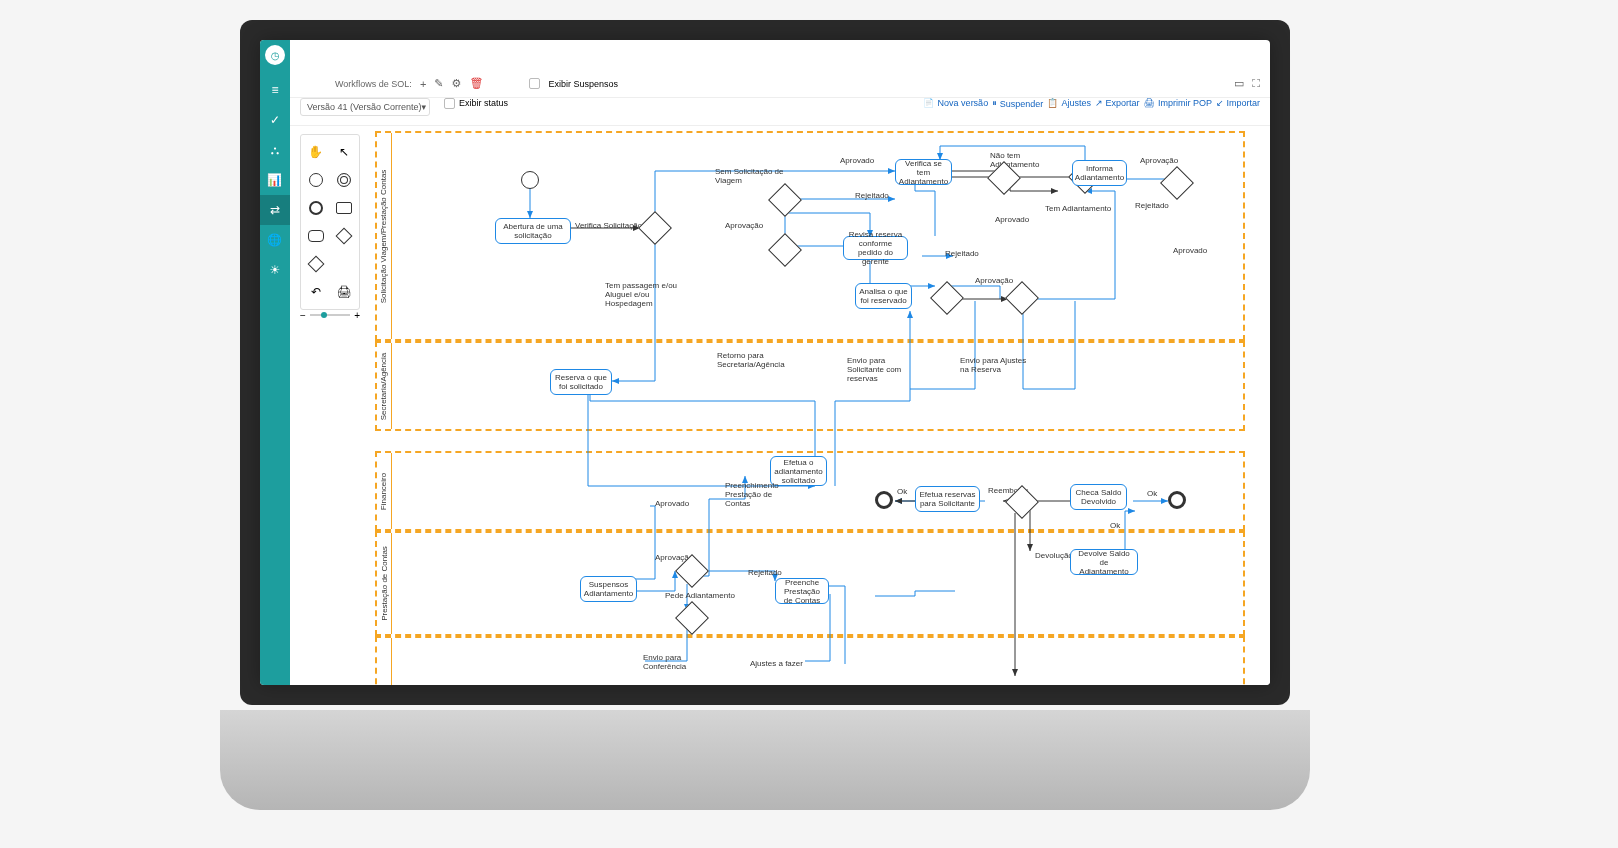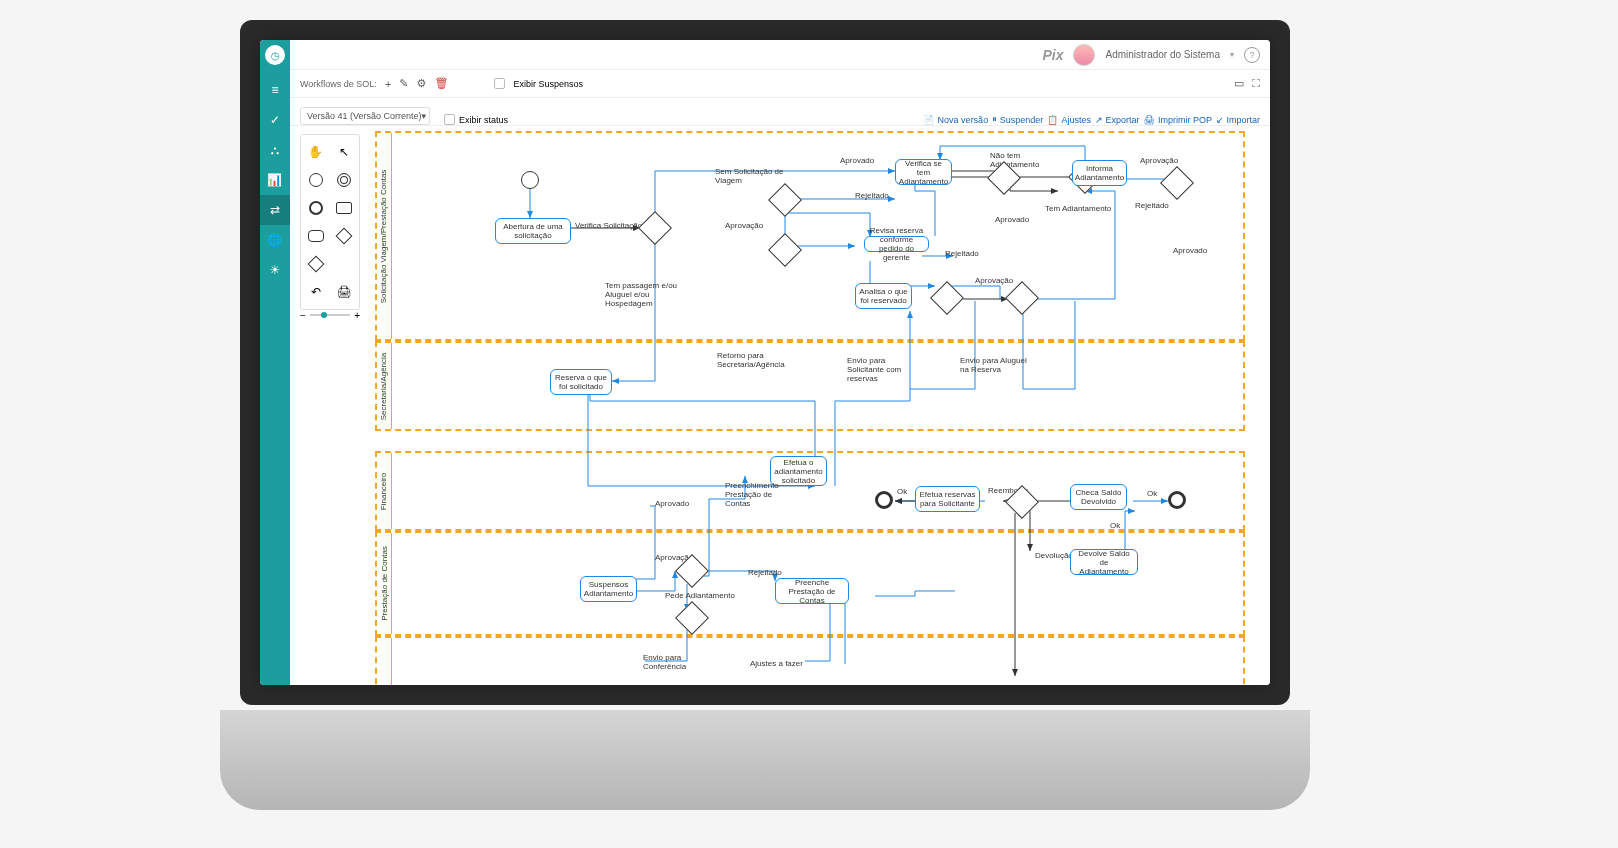--- a/index.html
+++ b/index.html
@@ -10,26 +10,26 @@
     .sidebar { position: absolute; left: 0; top: 0; width: 30px; height: 100%; background: #1d9e9e; display: flex; flex-direction: column; align-items: center; padding-top: 5px; }
     .sidebar-logo { width: 20px; height: 20px; background: white; border-radius: 50%; margin-bottom: 10px; display: flex; align-items: center; justify-content: center; font-size: 10px; color: #1d9e9e; }
     .sidebar-icon { width: 30px; height: 30px; display: flex; align-items: center; justify-content: center; color: white; font-size: 12px; cursor: pointer; }
     .sidebar-icon.active { background: rgba(0,0,0,0.2); }
     .topbar { position: absolute; left: 30px; top: 0; right: 0; height: 30px; background: white; border-bottom: 1px solid #eee; display: flex; align-items: center; justify-content: flex-end; padding: 0 10px; gap: 10px; }
     .brand-logo { font-style: italic; font-weight: bold; color: #999; font-size: 14px; }
     .user-avatar { width: 22px; height: 22px; border-radius: 50%; background: linear-gradient(#fdbcb4, #e8a); border: 1px solid #ccc; }
     .user-name { font-size: 10px; color: #666; }
     .help-icon { width: 16px; height: 16px; border: 1px solid #999; border-radius: 50%; display: flex; align-items: center; justify-content: center; font-size: 9px; color: #999; cursor: pointer; }
     .toolbar1 { position: absolute; left: 30px; top: 30px; right: 0; height: 28px; background: white; border-bottom: 1px solid #eee; display: flex; align-items: center; padding: 0 10px; font-size: 9px; gap: 8px; }
-    .wf-label { color: #666; }
+    .wf-label { color: #666; margin-left: 35px; }
     .wf-selector { flex: 0 0 280px; border: 1px solid #ddd; padding: 3px 6px; border-radius: 3px; color: #888; font-size: 9px; position: relative; }
     .wf-selector::after { content: '›'; position: absolute; right: 6px; }
     .tb-icon { cursor: pointer; font-size: 11px; color: #666; }
     .tb-icon.del { color: #d33; }
-    .toolbar2 { position: absolute; left: 30px; top: 58px; right: 0; height: 28px; background: white; border-bottom: 1px solid #eee; display: flex; align-items: flex-end; padding: 0 10px; font-size: 9px; gap: 4px; }
+    .toolbar2 { position: absolute; left: 30px; top: 58px; right: 0; height: 28px; background: white; border-bottom: 1px solid #eee; display: flex; align-items: flex-start; padding: 0 10px; font-size: 9px; gap: 4px; }
     .version-selector { flex: 0 0 130px; border: 1px solid #ddd; padding: 3px 6px; border-radius: 3px; color: #555; font-size: 9px; position: relative; }
     .version-selector::after { content: '▾'; position: absolute; right: 3px; }
     .action-link { color: #1565c0; font-size: 9px; cursor: pointer; display: flex; align-items: center; gap: 3px; }
     .spacer { flex: 1; }
     .canvas { position: absolute; left: 30px; top: 86px; right: 0; bottom: 0; background: white; overflow: hidden; }
     .palette { position: absolute; left: 10px; top: 8px; width: 60px; background: white; border: 1px solid #ddd; border-radius: 3px; padding: 6px 4px; display: grid; grid-template-columns: 1fr 1fr; gap: 6px; }
     .pal-item { width: 22px; height: 22px; display: flex; align-items: center; justify-content: center; cursor: pointer; font-size: 12px; }
     .pal-circle { width: 14px; height: 14px; border: 1.5px solid #333; border-radius: 50%; }
     .pal-circle.bold { border-width: 2.5px; }
     .pal-circle.dbl { box-shadow: inset 0 0 0 2px white, inset 0 0 0 3px #333; }
@@ -63,27 +63,20 @@
       <div class="sidebar-logo">◷</div>
       <div class="sidebar-icon">≡</div>
       <div class="sidebar-icon">✓</div>
       <div class="sidebar-icon">⛬</div>
       <div class="sidebar-icon">📊</div>
       <div class="sidebar-icon active">⇄</div>
       <div class="sidebar-icon">🌐</div>
       <div class="sidebar-icon">☀</div>
     </div>
 
-    <div class="topbar">
-      <span class="brand-logo">Pix</span>
-      <div class="user-avatar"></div>
-      <span class="user-name">Administrador do Sistema</span>
-      <span style="font-size:8px;color:#999">▾</span>
-      <div class="help-icon">?</div>
-    </div>
 
     <div class="toolbar1">
       <span class="wf-label">Workflows de SOL:</span>
       <span class="tb-icon">+</span>
       <span class="tb-icon">✎</span>
       <span class="tb-icon">⚙</span>
       <span class="tb-icon del">🗑</span>
       <span style="width:30px"></span>
       <span class="cb"></span>
       <span>Exibir Suspensos</span>
@@ -259,50 +252,50 @@
         <div class="task" style="left:520px;top:28px;width:57px;height:26px">Verifica se tem Adiantamento</div>
         <div class="flow-label" style="left:615px;top:20px;width:55px">Não tem Adiantamento</div>
         <div class="gateway" style="left:617px;top:35px"></div>
         <div class="flow-label" style="left:670px;top:73px">Tem Adiantamento</div>
         <div class="gateway" style="left:698px;top:34px"></div>
         <div class="task" style="left:696px;top:29px;width:55px;height:26px;left:697px">Informa Adiantamento</div>
         <div class="flow-label" style="left:765px;top:25px">Aprovação</div>
         <div class="gateway" style="left:790px;top:40px"></div>
         <div class="flow-label" style="left:760px;top:70px">Rejeitado</div>
         <div class="flow-label" style="left:798px;top:115px">Aprovado</div>
-        <div class="task" style="left:489px;top:105px;width:65px;height:16px">Revisa reserva conforme pedido do gerente</div>
+        <div class="task" style="left:468px;top:105px;width:65px;height:24px">Revisa reserva conforme pedido do gerente</div>
         <div class="flow-label" style="left:570px;top:118px">Rejeitado</div>
         <div class="flow-label" style="left:620px;top:84px">Aprovado</div>
         <div class="task" style="left:480px;top:152px;width:57px;height:26px">Analisa o que foi reservado</div>
         <div class="gateway" style="left:560px;top:155px"></div>
         <div class="flow-label" style="left:600px;top:145px">Aprovação</div>
         <div class="gateway" style="left:635px;top:155px"></div>
 
         <div class="task" style="left:175px;top:238px;width:62px;height:26px">Reserva o que foi solicitado</div>
         <div class="flow-label" style="left:342px;top:220px;width:70px">Retorno para Secretaria/Agência</div>
         <div class="flow-label" style="left:472px;top:225px;width:75px">Envio para Solicitante com reservas</div>
-        <div class="flow-label" style="left:585px;top:225px;width:75px">Envio para Aluguel na Reserva</div>
+        <div class="flow-label" style="left:585px;top:225px;width:75px">Envio para Ajustes na Reserva</div>
 
         <div class="task" style="left:395px;top:325px;width:57px;height:30px">Efetua o adiantamento solicitado</div>
         <div class="flow-label" style="left:350px;top:350px;width:65px">Preenchimento Prestação de Contas</div>
         <div class="flow-label" style="left:280px;top:368px">Aprovado</div>
         <div class="end-ev" style="left:500px;top:360px"></div>
         <div class="flow-label" style="left:522px;top:356px">Ok</div>
         <div class="task" style="left:540px;top:355px;width:65px;height:26px">Efetua reservas para Solicitante</div>
         <div class="flow-label" style="left:613px;top:355px">Reembolso</div>
         <div class="gateway" style="left:635px;top:359px"></div>
         <div class="task" style="left:695px;top:353px;width:57px;height:26px">Checa Saldo Devolvido</div>
         <div class="flow-label" style="left:772px;top:358px">Ok</div>
         <div class="end-ev" style="left:793px;top:360px"></div>
         <div class="flow-label" style="left:735px;top:390px">Ok</div>
 
         <div class="flow-label" style="left:280px;top:422px">Aprovação</div>
         <div class="gateway" style="left:305px;top:428px"></div>
         <div class="flow-label" style="left:373px;top:437px">Rejeitado</div>
-        <div class="task" style="left:400px;top:447px;width:74px;height:26px">Preenche Prestação de Contas</div>
+        <div class="task" style="left:400px;top:447px;width:54px;height:26px">Preenche Prestação de Contas</div>
         <div class="task" style="left:205px;top:445px;width:57px;height:26px">Suspensos Adiantamento</div>
         <div class="flow-label" style="left:290px;top:460px">Pede Adiantamento</div>
         <div class="gateway" style="left:305px;top:475px"></div>
         <div class="flow-label" style="left:660px;top:420px">Devolução</div>
         <div class="task" style="left:695px;top:418px;width:68px;height:26px">Devolve Saldo de Adiantamento</div>
 
         <div class="flow-label" style="left:268px;top:522px;width:55px">Envio para Conferência</div>
         <div class="flow-label" style="left:375px;top:528px">Ajustes a fazer</div>
       </div>
     </div>

